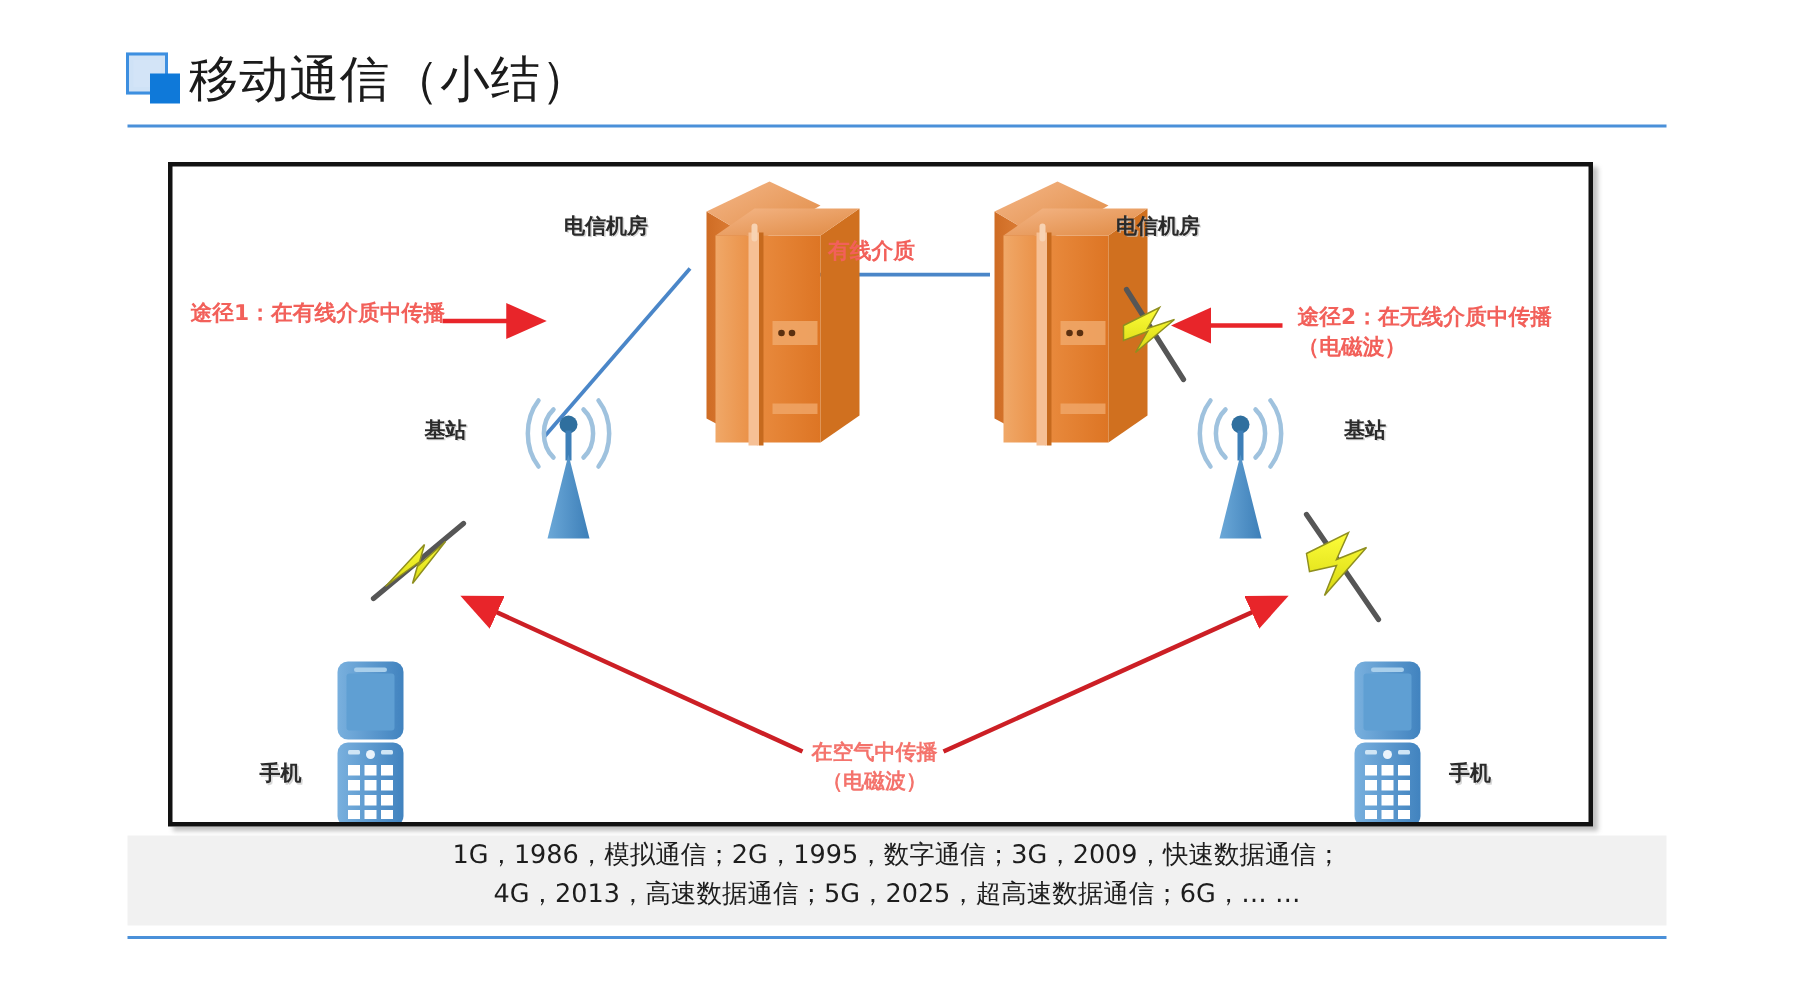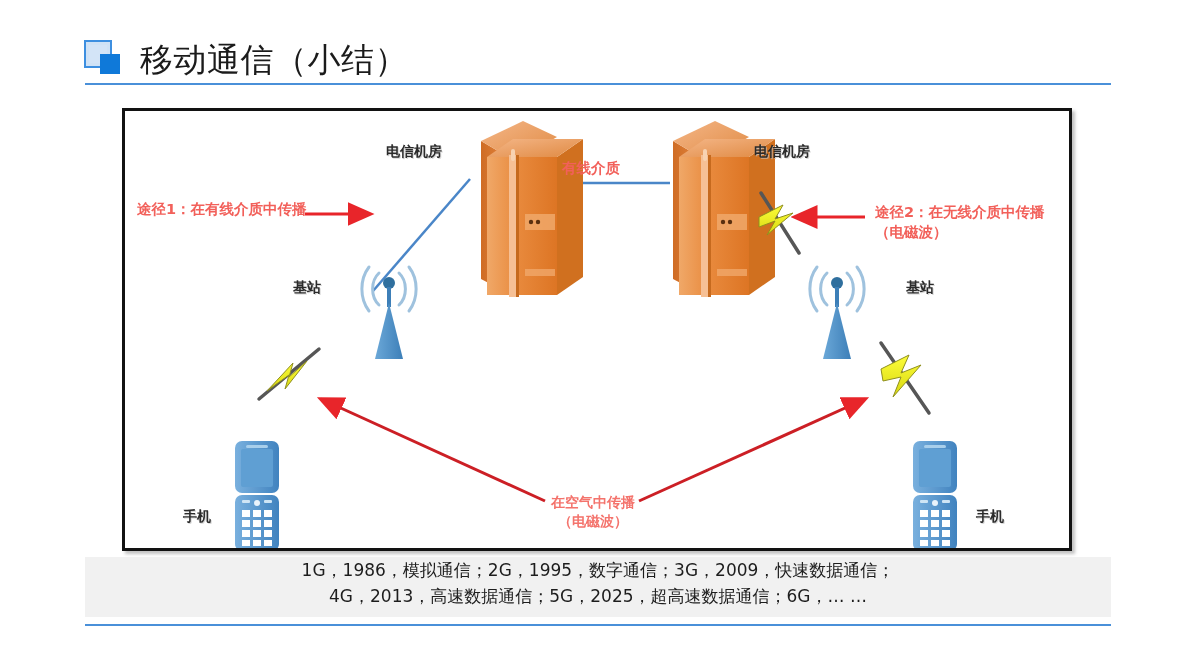--- a/index.html
+++ b/index.html
@@ -16,23 +16,22 @@
     height: 671px;
     background: #ffffff;
   }
 
   
   .title-row {
     position: absolute;
     left: 84px;
     top: 28px;
     display: flex;
-    align-items: flex-end;
+    align-items: center;
     height: 48px;
-    gap: 14px;
   }
   .title-icon {
     position: relative;
     width: 40px;
     height: 38px;
     flex: 0 0 auto;
     margin-right: 2px;
   }
   .title-icon .sq-outline {
     position: absolute;
@@ -74,21 +73,21 @@
     left: 85px;
     top: 624px;
     width: 1026px;
     height: 2px;
     background: #4a90d9;
   }
 
   
   .diagram {
     position: absolute;
-    left: 122px;
+    left: 112px;
     top: 108px;
     width: 950px;
     height: 443px;
     background: #ffffff;
     border: 3px solid #121212;
     box-shadow: 3px 3px 3px rgba(120,120,120,0.45);
   }
   .diagram svg { display: block; }
 
   

